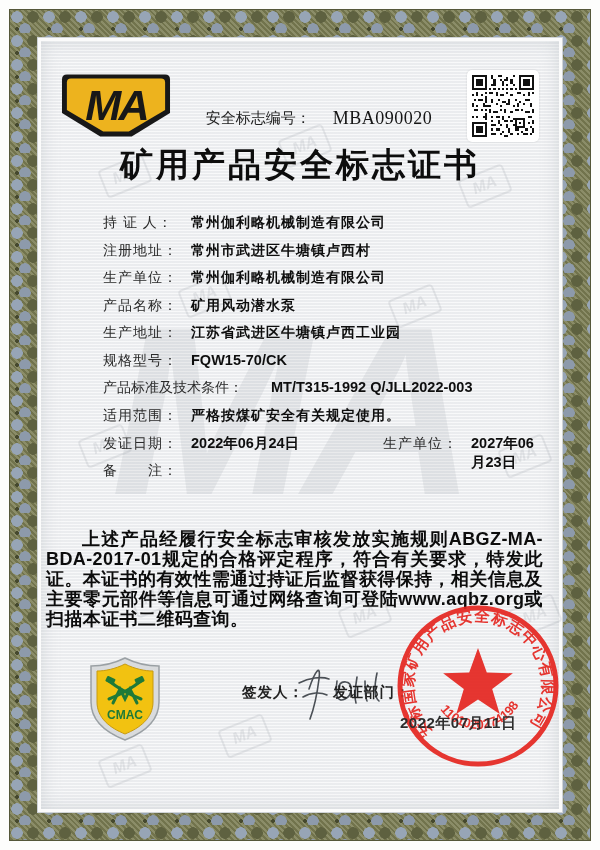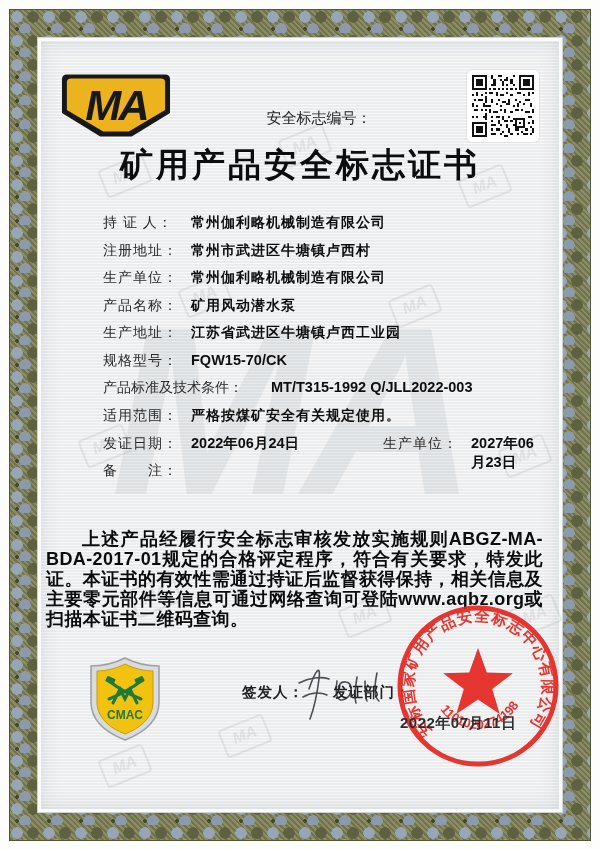--- a/index.html
+++ b/index.html
@@ -92,20 +92,21 @@
     <div class="wm-big">MA</div>
 
     <div class="hdr">
       <svg width="110" height="66" viewBox="0 0 112 66">
         <path d="M6,1 L106,1 Q111,1 111,6 L111,40 L72,64 L40,64 L1,40 L1,6 Q1,1 6,1 Z" fill="#181818"></path>
         <path d="M10,5 L102,5 Q106,5 106,9 L106,37 L69,59 L43,59 L6,37 L6,9 Q6,5 10,5 Z" fill="#edb31e"></path>
         <text x="56" y="47" text-anchor="middle" font-size="44" font-weight="900" font-style="italic" letter-spacing="-3" fill="#181818" font-family="Liberation Sans, DejaVu Sans, sans-serif">MA</text>
       </svg>
       <div class="certno">
         <span class="lbl">安全标志编号：</span>
+        <span class="val">MBA090020</span>
       </div>
       <div class="qrbox">
         <svg width="62" height="62" viewBox="0 0 29 29" shape-rendering="crispEdges">
           <rect width="29" height="29" fill="#ffffff"></rect>
           <g fill="#111111">
             <rect x="0" y="0" width="7" height="7"></rect>
               <rect x="22" y="0" width="7" height="7"></rect>
               <rect x="0" y="22" width="7" height="7"></rect>
           </g>
           <g fill="#ffffff">

